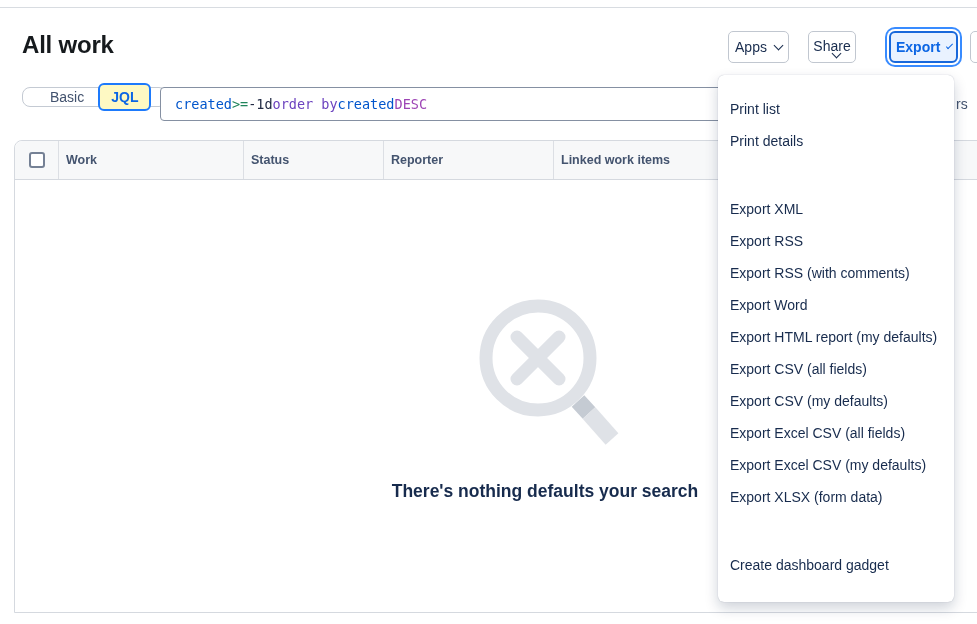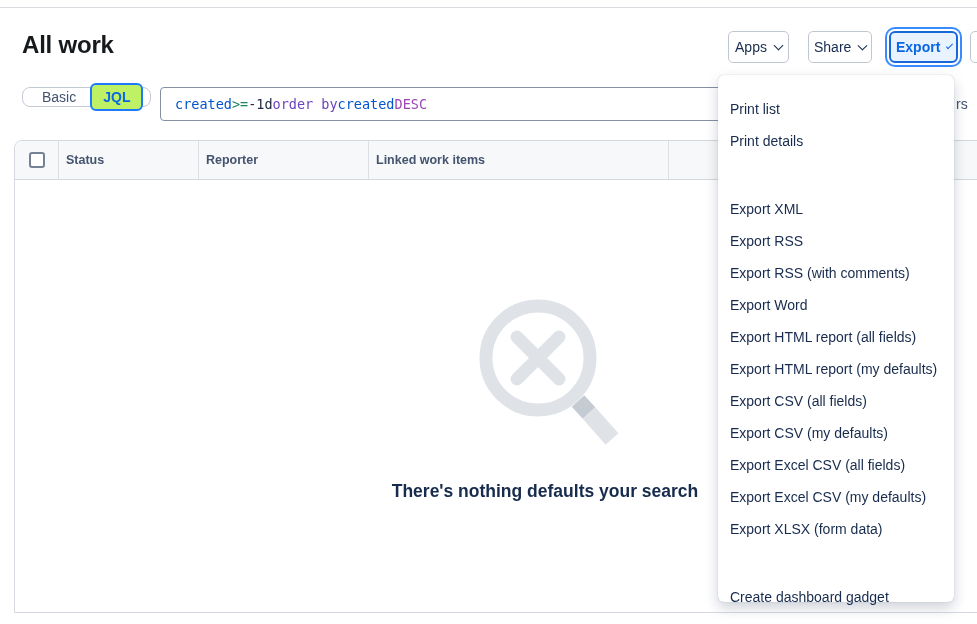--- a/index.html
+++ b/index.html
@@ -17,37 +17,37 @@
     position:absolute; top:31px; height:32px; display:flex; align-items:center; justify-content:center;
     background:#fff; border:1px solid #C1C7D0; border-radius:5px; font-size:14px; font-weight:500;
     color:#172B4D; cursor:pointer; padding:0 5px;
   }
   .chev {
     display:inline-block; width:7px; height:7px;
     border-right:1.8px solid currentColor; border-bottom:1.8px solid currentColor;
     transform:rotate(45deg); margin-left:8px; margin-top:-4px;
   }
   .btn-apps { left:728px; width:61px; }
-  .btn-share { left:808px; width:64px; }
+  .btn-share { left:808px; width:48px;flex-direction:column; }
   .btn-export {
     left:889px; width:69px; top:31px;
     background:#E9F2FF; color:#0C66E4; border:2px solid #1868DB; border-radius:6px;
     box-shadow:0 0 0 2px #ffffff, 0 0 0 4px #388BFF; font-weight:600;
   }
   .btn-partial { left:970px; width:22px; }
 
   
   .mode-toggle {
     position:absolute; top:87px; left:22px; height:20px; display:flex; align-items:center;
-    border:1px solid #C4CAD3; border-radius:8px; background:#fff; padding:0 6px;
+    border:1px solid #C4CAD3; border-radius:8px; background:#fff; padding:0 14px;
   }
   .mode-basic { padding:0 13px; font-size:14px; color:#42526E; cursor:pointer; }
   .mode-jql {
     height:28px; display:flex; align-items:center; padding:0 11px; margin:0 1px;
-    background:#bef264; border:2px solid #1D7AFC; border-radius:6px;
+    background:#fef9c3; border:2px solid #1D7AFC; border-radius:6px;
     color:#0C66E4; font-size:14px; font-weight:600; cursor:pointer;
   }
   .jql-input {
     position:absolute; top:87px; left:160px; width:760px; height:34px;
     background:#fff; border:1px solid #8590A2; border-radius:4px;
     display:flex; align-items:center; padding-left:14px;
     font-family:"DejaVu Sans Mono","Liberation Mono",monospace; font-size:13.5px; white-space:pre;
     cursor:text;
   }
   .partial-right-text { position:absolute; top:96px; left:956px; font-size:14px; color:#44546F; }
@@ -113,20 +113,21 @@
   <span class="mode-jql">JQL</span>
 </div>
 <div class="jql-input" id="jql-input"><span style="color: rgb(0, 85, 204);">created</span> <span style="color: rgb(31, 132, 90);">&gt;=</span> <span style="color: rgb(34, 43, 69);">-1d</span> <span style="color: rgb(108, 67, 191);">order by</span> <span style="color: rgb(0, 85, 204);">created</span> <span style="color: rgb(157, 68, 181); text-align: right;">DESC</span></div>
 <span class="partial-right-text">rs</span>
 
 <div class="work-table">
   <div class="thead" id="table-head">
     <div class="th th-checkbox">
       <span class="checkbox"></span>
     </div>
+  <div class="th" style="width: 185px;">Work</div>
       <div class="th" style="width: 140px;">Status</div>
       <div class="th" style="width: 170px;">Reporter</div>
       <div class="th" style="width: 300px;">Linked work items</div>
     </div>
 </div>
 
 <svg class="empty-illustration" width="170" height="170" viewBox="0 0 170 170" fill="none">
   <circle cx="76" cy="70" r="52" stroke="#DFE2E7" stroke-width="13"></circle>
   <line x1="55" y1="49" x2="97" y2="91" stroke="#DFE2E7" stroke-width="13" stroke-linecap="round"></line>
   <line x1="97" y1="49" x2="55" y2="91" stroke="#DFE2E7" stroke-width="13" stroke-linecap="round"></line>
@@ -138,21 +139,20 @@
 <div class="export-menu" id="export-menu">
     <div class="menu-section">
       <div class="menu-item">Print list</div>
       <div class="menu-item">Print details</div>
     </div>
     <div class="menu-section">
       <div class="menu-item">Export XML</div>
       <div class="menu-item">Export RSS</div>
       <div class="menu-item">Export RSS (with comments)</div>
       <div class="menu-item">Export Word</div>
-      <div class="menu-item">Export HTML report (all fields)</div>
       <div class="menu-item">Export HTML report (my defaults)</div>
       <div class="menu-item">Export CSV (all fields)</div>
       <div class="menu-item">Export CSV (my defaults)</div>
       <div class="menu-item">Export Excel CSV (all fields)</div>
       <div class="menu-item">Export Excel CSV (my defaults)</div>
       <div class="menu-item">Export XLSX (form data)</div>
     </div>
     <div class="menu-section">
       <div class="menu-item">Create dashboard gadget</div>
     </div>

